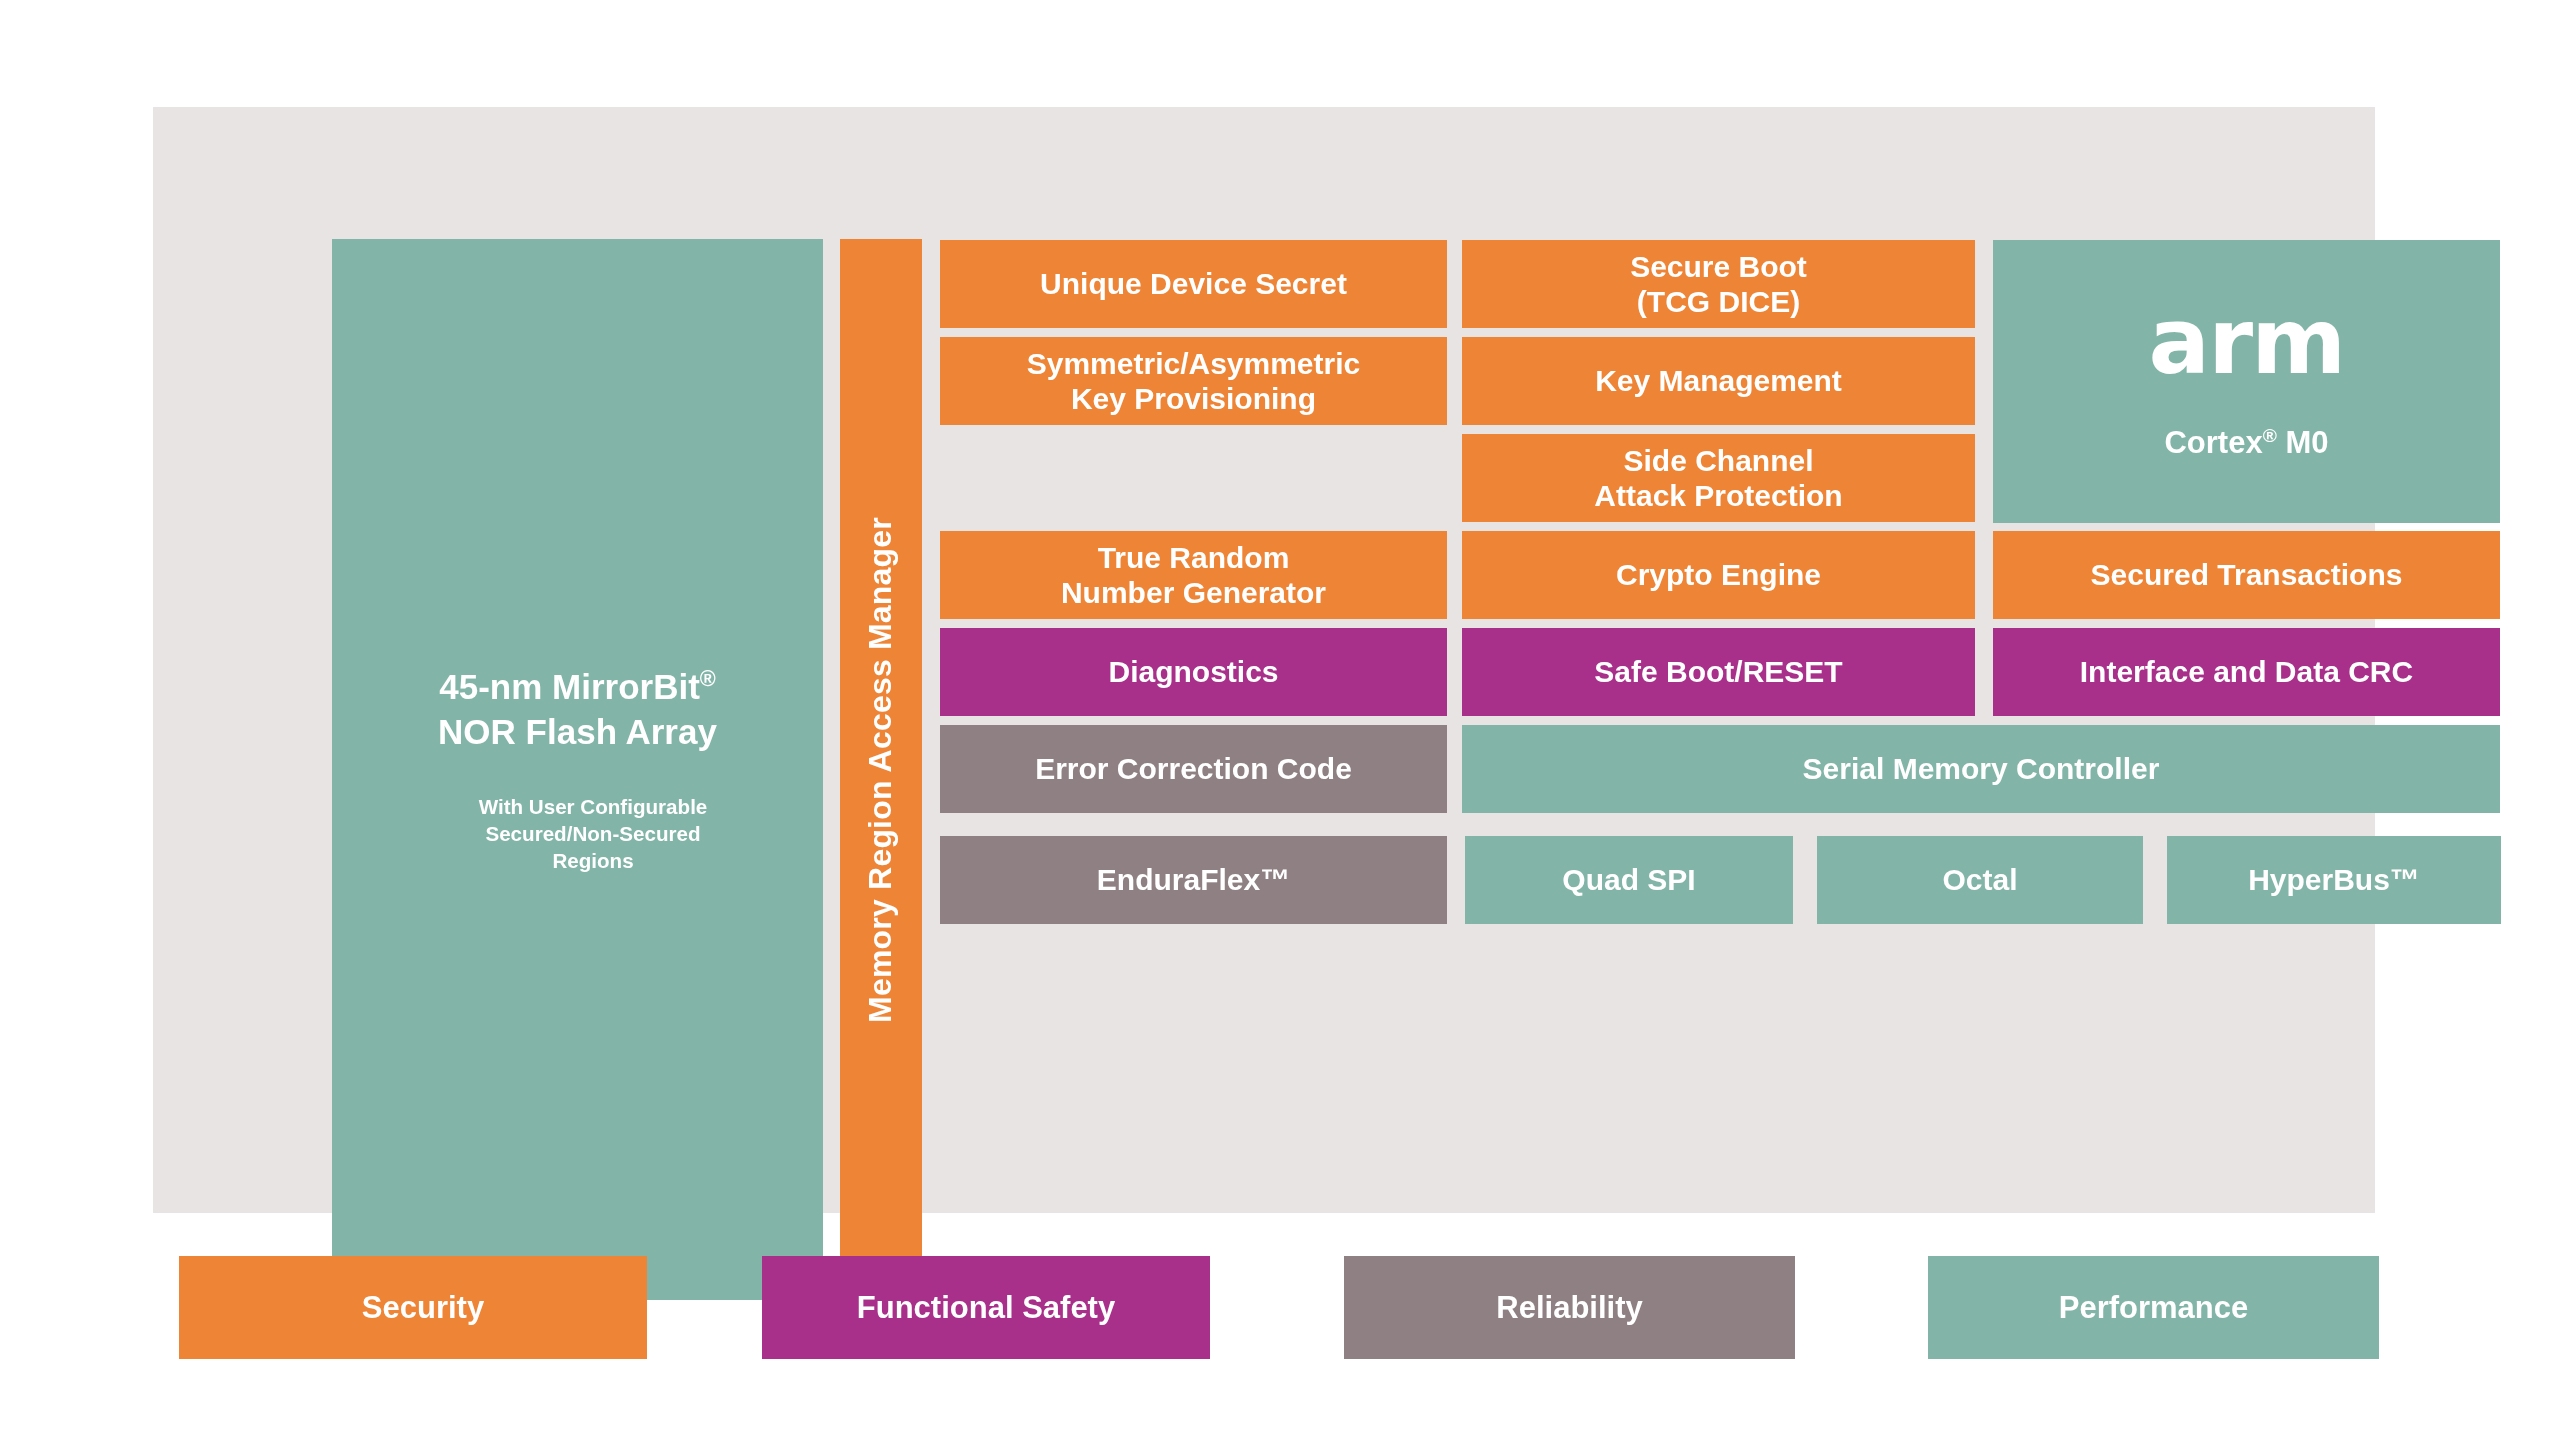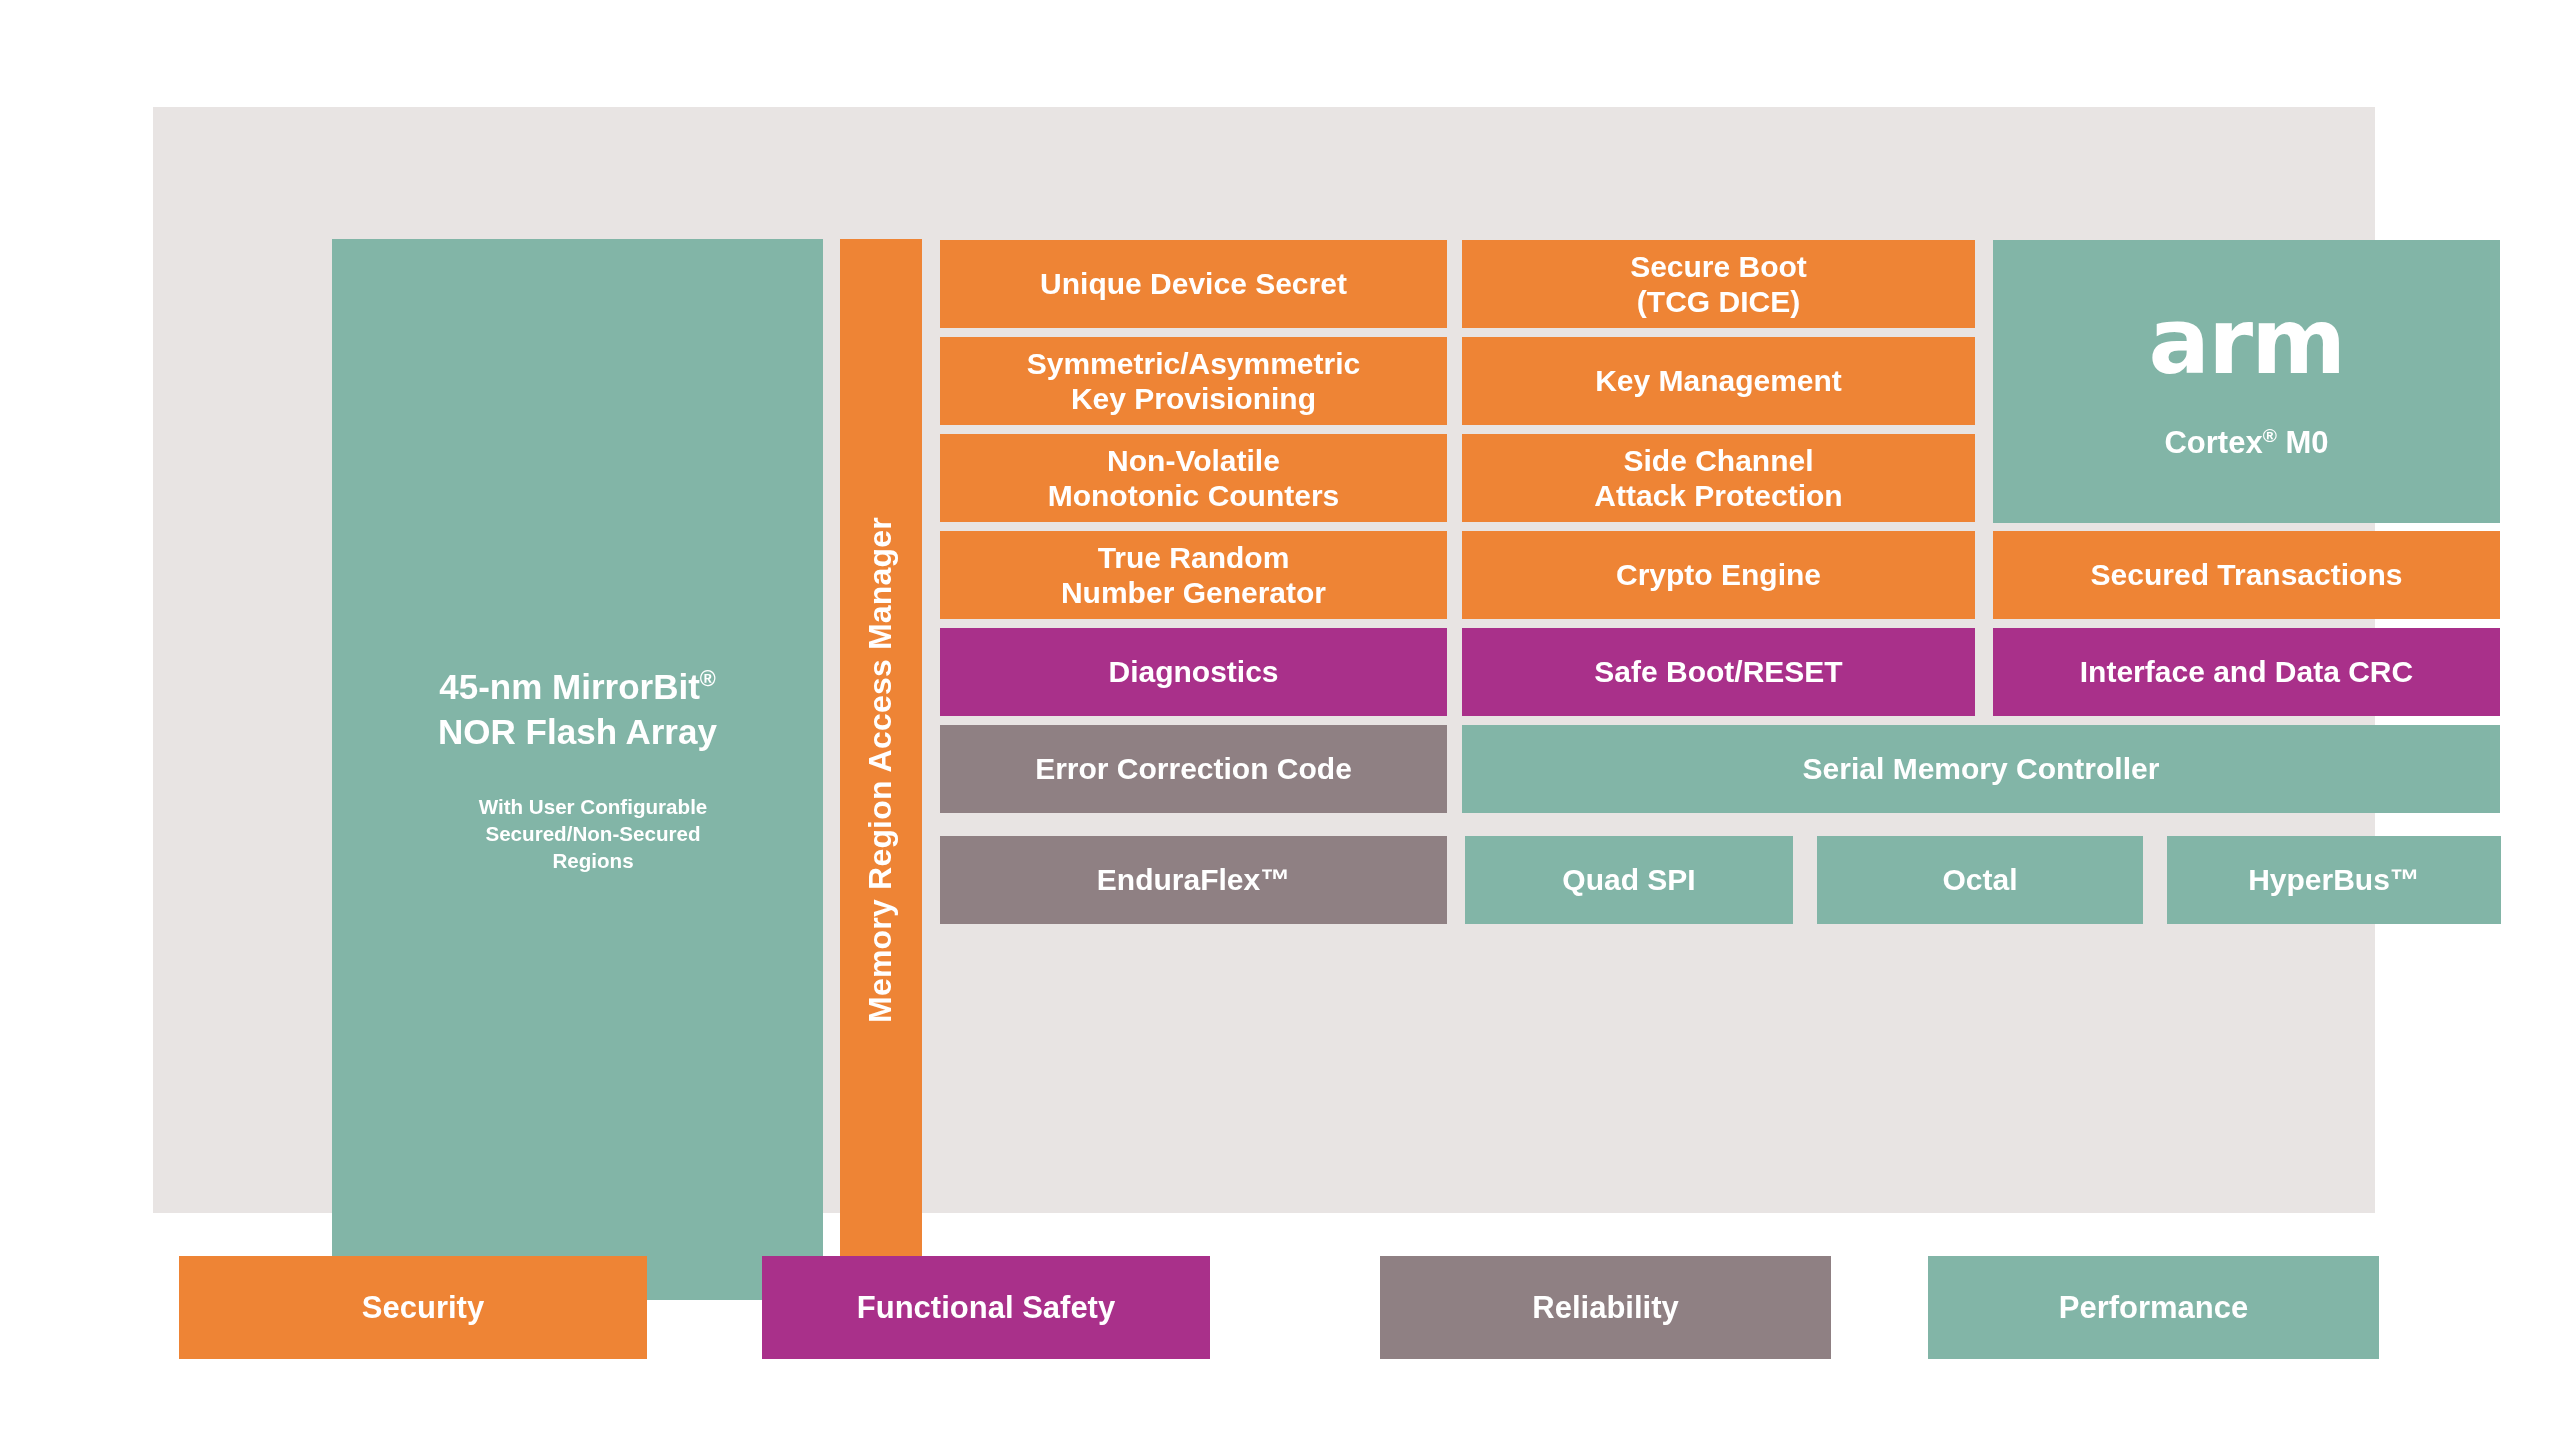--- a/index.html
+++ b/index.html
@@ -98,21 +98,21 @@
 
   
   .legend{position:absolute;left:0;top:1256px;width:2576px;height:112px;}
   .lgbox{
     position:absolute;top:0;height:103px;
     display:flex;align-items:center;justify-content:center;
     color:#ffffff;font-weight:bold;font-size:31px;
   }
   .lg0{left:179px;width:448px;padding-left:20px;}
   .lg1{left:762px;width:448px;}
-  .lg2{left:1344px;width:451px;margin-left:36px;}
+  .lg2{left:1344px;width:451px;}
   .lg3{left:1928px;width:451px;}
 </style>
 </head>
 <body>
 
 <div id="stage">
 
   <div class="frame">
 
     <div class="blk teal flash">
@@ -142,25 +142,20 @@
 
     <div class="blk orange cellfont c1 r2">
       <span>
         <span>Symmetric/Asymmetric</span><br><span>Key Provisioning</span>
       </span>
     </div>
     <div class="blk orange cellfont c2 r2">
       <span>Key Management</span>
     </div>
 
-    <div class="blk orange cellfont c1 r3">
-      <span>
-        <span>Non-Volatile</span><br><span>Monotonic Counters</span>
-      </span>
-    </div>
     <div class="blk orange cellfont c2 r3">
       <span>
         <span>Side Channel</span><br><span>Attack Protection</span>
       </span>
     </div>
 
     <div class="blk teal c3 r1to3 armblk">
       <span class="armlogo">arm</span>
       <span class="armsub"><span>Cortex</span><span class="sup">®</span><span> M0</span></span>
     </div>

